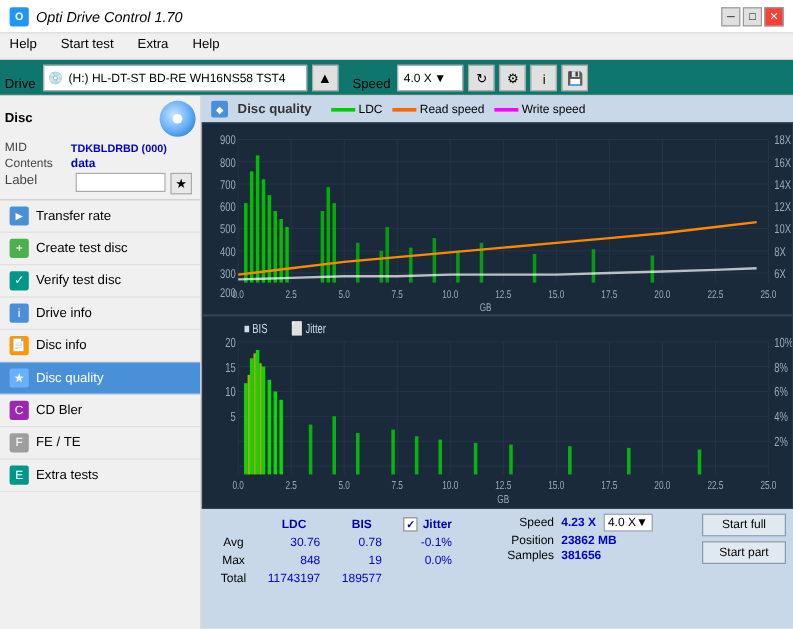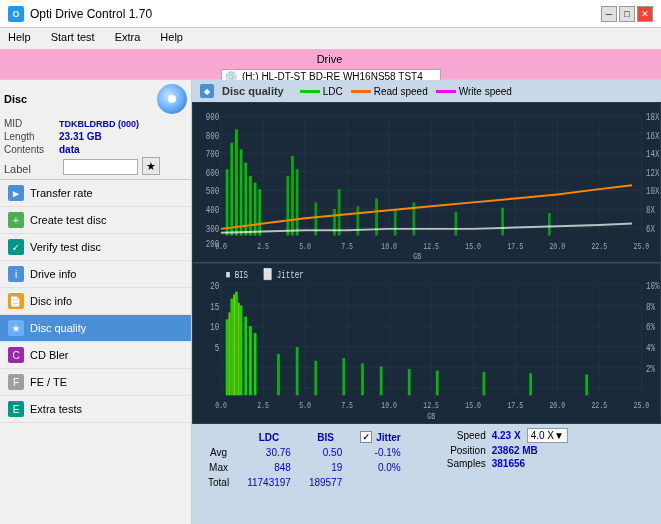--- a/index.html
+++ b/index.html
@@ -26,21 +26,21 @@
       align-items: center;
       gap: 6px;
     }
     .title-bar-icon {
       width: 16px; height: 16px;
       background: #2196F3;
       border-radius: 2px;
       display: flex; align-items: center; justify-content: center;
       color: white; font-size: 9px; font-weight: bold;
     }
-    .title-bar-title { font-size: 12px; font-weight: normal; }
+    .title-bar-title { font-size: 12px; font-weight: normal; font-style: italic; }
     .title-bar-controls { display: flex; gap: 2px; }
     .title-bar-btn {
       width: 16px; height: 16px; border: 1px solid #999;
       background: #e0e0e0; cursor: pointer; display: flex;
       align-items: center; justify-content: center; font-size: 9px;
     }
     .title-bar-btn.close { background: #f44336; color: white; }
     
     .menu-bar {
       background: #f0f0f0;
@@ -50,28 +50,27 @@
       gap: 12px;
       height: 22px;
     }
     .menu-item {
       font-size: 11px;
       padding: 1px 4px;
       cursor: pointer;
     }
     
     .toolbar {
-      background: #f9a8d4;
-      display: flex;
-      align-items: center;
+      background: #0f766e;
+      display: flex;
+      align-items: flex-end;
       padding: 3px 4px;
       border-bottom: 1px solid #ccc;
       gap: 4px;
       height: 30px;
-      flex-direction: column;
     }
     .toolbar-label { font-size: 11px; margin-right: 2px; }
     .drive-select {
       display: flex; align-items: center;
       background: white;
       border: 1px solid #aaa;
       padding: 1px 4px;
       font-size: 10px;
       height: 22px;
       min-width: 220px;
@@ -101,21 +100,21 @@
       cursor: pointer;
       display: flex; align-items: center; justify-content: center;
     }
     
     .main-area {
       display: flex;
       height: calc(524px - 28px - 22px - 30px);
     }
     
     .sidebar {
-      width: 192px;
+      width: 168px;
       background: #f0f0f0;
       border-right: 1px solid #ccc;
       display: flex;
       flex-direction: column;
       flex-shrink: 0;
     }
     
     .disc-panel {
       padding: 4px;
       border-bottom: 1px solid #ccc;
@@ -145,21 +144,21 @@
     .disc-row {
       display: flex;
       font-size: 10px;
       margin-bottom: 2px;
       align-items: center;
     }
     .disc-row-label { width: 55px; color: #444; }
     .disc-row-value { color: #0000cc; font-weight: bold; }
     .label-row {
       display: flex;
-      align-items: flex-end;
+      align-items: flex-start;
       gap: 4px;
       margin-top: 2px;
     }
     .label-input {
       border: 1px solid #aaa;
       background: white;
       width: 75px;
       height: 16px;
       font-size: 10px;
       padding: 0 2px;
@@ -221,21 +220,20 @@
     .charts-container {
       flex: 1;
       display: flex;
       flex-direction: column;
     }
     .chart-top, .chart-bottom {
       flex: 1;
       position: relative;
       background: #1a2a3a;
       border: 1px solid #2a3a4a;
-      font-family: Liberation Mono, monospace;
     }
     .chart-top { border-bottom: 1px solid #3a4a5a; }
     
     .bottom-panel {
       background: #c8d8e8;
       padding: 4px 6px;
       display: flex;
       align-items: flex-start;
       gap: 10px;
       height: 100px;
@@ -331,24 +329,20 @@
   <div class="sidebar">
 
     <div class="disc-panel">
       <div class="disc-header">
         <span class="disc-header-title">Disc</span>
         <div class="disc-icon"></div>
       </div>
       <div class="disc-row">
         <span class="disc-row-label">MID</span>
         <span class="disc-row-value" style="font-size:9px;">TDKBLDRBD (000)</span>
-      </div>
-      <div class="disc-row">
-        <span class="disc-row-label">Length</span>
-        <span class="disc-row-value">23.31 GB</span>
       </div>
       <div class="disc-row">
         <span class="disc-row-label">Contents</span>
         <span class="disc-row-value">data</span>
       </div>
       <div class="label-row">
         <span class="disc-row-label">Label</span>
         <input class="label-input" type="text" style="">
         <div class="label-btn">★</div>
       </div>
@@ -590,21 +584,21 @@
                 <div class="checkbox-jitter">✓</div>
                 <span>Jitter</span>
               </div>
             </th>
           </tr>
         </thead>
         <tbody>
           <tr>
             <td class="row-label">Avg</td>
             <td class="blue">30.76</td>
-            <td class="blue">0.50</td>
+            <td class="blue">0.78</td>
             <td class="blue">-0.1%</td>
           </tr>
           <tr>
             <td class="row-label">Max</td>
             <td class="blue">848</td>
             <td class="blue">19</td>
             <td class="blue">0.0%</td>
           </tr>
           <tr>
             <td class="row-label">Total</td>
@@ -627,15 +621,19 @@
         <div class="right-stat-row">
           <span class="right-stat-label">Position</span>
           <span class="right-stat-value">23862 MB</span>
         </div>
         <div class="right-stat-row">
           <span class="right-stat-label">Samples</span>
           <span class="right-stat-value">381656</span>
         </div>
       </div>
 
+      <div class="action-btns">
+        <button class="action-btn">Start full</button>
+        <button class="action-btn">Start part</button>
+      </div>
     </div>
   </div>
 </div>
 
 </body></html>

